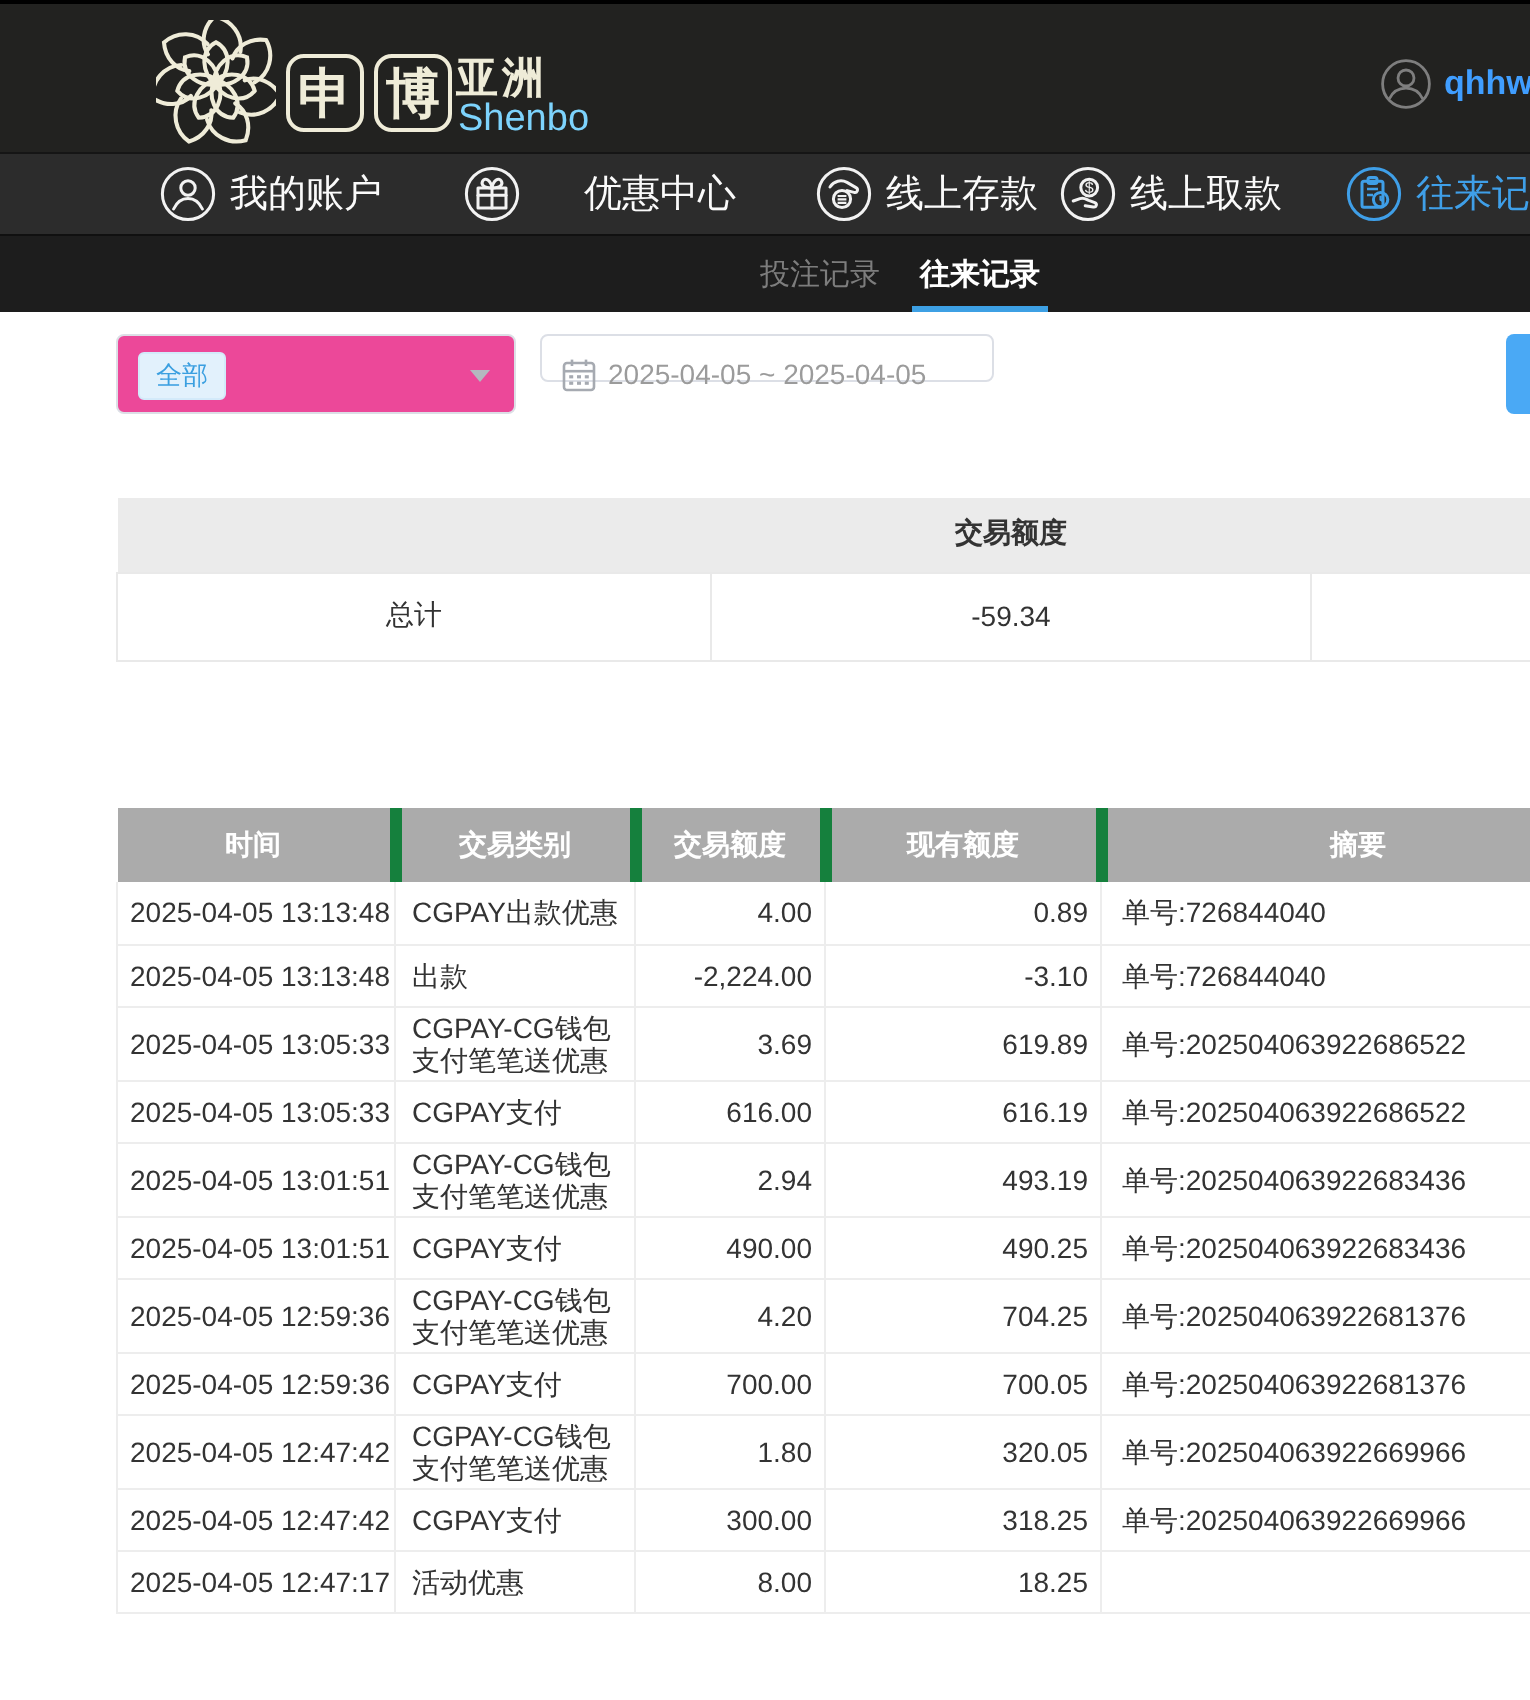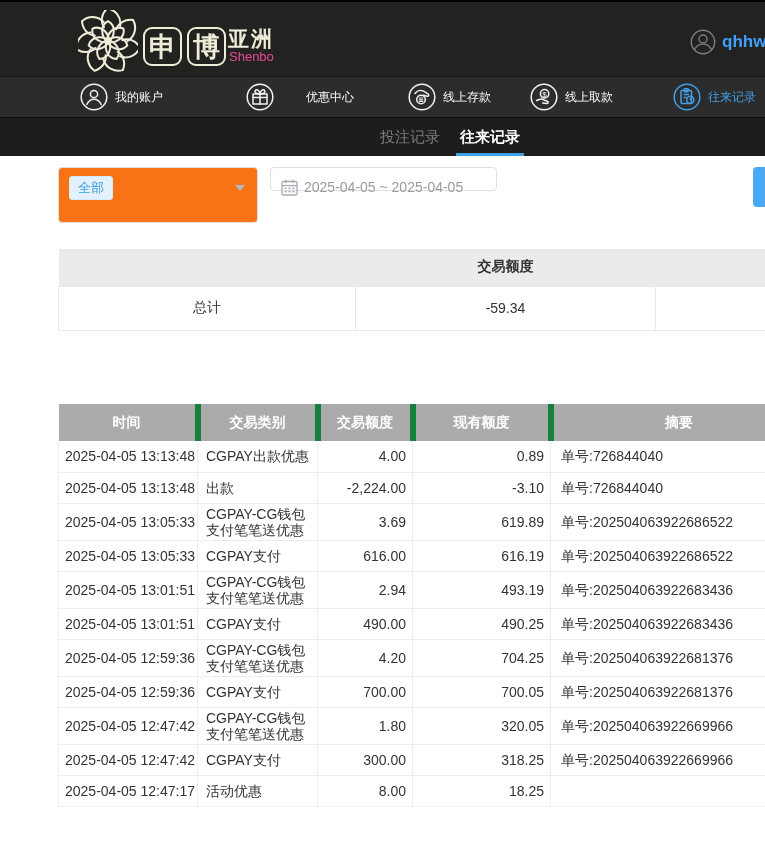--- a/index.html
+++ b/index.html
@@ -14,39 +14,39 @@
   .mainnav  { position:absolute; left:0; top:76px; width:100%; height:41px; background:#2c2c2c; border-top:1px solid #151515; }
   .subnav   { position:absolute; left:0; top:117px; width:100%; height:39px; background:#1d1d1d; border-top:1px solid #101010; }
 
   
   .logo-flower { position:absolute; left:78px; top:8px; }
   .logo-box { position:absolute; top:25px; width:39px; height:39px; border:2px solid #efecd8; border-radius:9px;
               color:#efecd8; font-size:27px; font-weight:bold; display:flex; align-items:center; justify-content:center; }
   .logo-box.b1 { left:143px; }
   .logo-box.b2 { left:187px; }
   .logo-suffix { position:absolute; left:228px; top:23px; color:#efecd8; font-size:21px; font-weight:bold; letter-spacing:2px; }
-  .logo-sub { position:absolute; left:229px; top:47px; color:#ec4899; font-size:13px; }
+  .logo-sub { position:absolute; left:229px; top:47px; color:#7dd3fc; font-size:19px; }
 
   
   .user-icon { position:absolute; left:690px; top:27px; }
   .username { position:absolute; left:722px; top:30px; color:#409eff; font-size:17px; font-weight:600; white-space:nowrap; }
 
   
   .nav-item { position:absolute; top:0; height:40px; display:flex; align-items:center; gap:7px; cursor:pointer; }
-  .nav-item .lbl { color:#fafafa; font-size:12px; white-space:nowrap; }
+  .nav-item .lbl { color:#fafafa; font-size:19px; white-space:nowrap; }
   .nav-item.active .lbl { color:#3f9fe8; }
 
   
   .tab { position:absolute; top:0; height:38px; display:flex; align-items:center; transform:translateX(-50%);
          color:#7d7d7d; font-size:15px; white-space:nowrap; cursor:pointer; }
   .tab.active { color:#ffffff; font-weight:bold; }
   .tab-underline { position:absolute; top:35px; height:3px; background:#3da0e4; transform:translateX(-50%); }
 
   
-  .type-select { position:absolute; left:58px; top:167px; width:200px; height:56px; background:#f97316;
+  .type-select { position:absolute; left:58px; top:167px; width:200px; height:40px; background:#ec4899;
                  border:1px solid #dcdfe6; border-radius:4px; cursor:pointer; }
   .type-tag { position:absolute; left:10px; top:8px; height:24px; line-height:22px; padding:0 8px; font-size:13px;
               color:#3a9fe0; background:#e2f1fc; border:1px solid #d3eafa; border-radius:3px; }
   .select-arrow { position:absolute; right:12px; top:17px; width:0; height:0;
                   border-left:5px solid transparent; border-right:5px solid transparent; border-top:6px solid #b4b8bf; }
 
   .date-input { position:absolute; left:270px; top:167px; width:227px; height:24px; background:#fff;
                 border:1px solid #dcdfe6; border-radius:4px; cursor:text; }
   .date-input .cal { position:absolute; left:10px; top:11px; }
   .date-text { position:absolute; left:33px; top:0; height:38px; display:flex; align-items:center;
@@ -139,21 +139,21 @@
         <div class="nav-item" style="left: 80px;">
           <span>
             <svg width="28" height="28" viewBox="0 0 28 28">
               <circle cx="14" cy="14" r="12.8" fill="none" stroke="#f2f2f2" stroke-width="1.5" stroke-linecap="round" stroke-linejoin="round"></circle>
               <circle cx="14" cy="11" r="3.6" fill="none" stroke="#f2f2f2" stroke-width="1.5" stroke-linecap="round" stroke-linejoin="round"></circle>
               <path d="M6.8,21.5 C8.6,17.5 11,16.2 14,16.2 C17,16.2 19.4,17.5 21.2,21.5" fill="none" stroke="#f2f2f2" stroke-width="1.5" stroke-linecap="round" stroke-linejoin="round"></path>
             </svg>
           </span>
           <span class="lbl">我的账户</span>
         </div>
-        <div class="nav-item" style="left: 246px; gap: 32px;">
+        <div class="nav-item" style="left: 232px; gap: 32px;">
           <span>
             <svg width="28" height="28" viewBox="0 0 28 28">
               <circle cx="14" cy="14" r="12.8" fill="none" stroke="#f2f2f2" stroke-width="1.5" stroke-linecap="round" stroke-linejoin="round"></circle>
               <rect x="7" y="11" width="14" height="10" fill="none" stroke="#f2f2f2" stroke-width="1.5" stroke-linecap="round" stroke-linejoin="round"></rect>
               <line x1="7" y1="14.6" x2="21" y2="14.6" fill="none" stroke="#f2f2f2" stroke-width="1.5" stroke-linecap="round" stroke-linejoin="round"></line>
               <line x1="14" y1="11" x2="14" y2="21" fill="none" stroke="#f2f2f2" stroke-width="1.5" stroke-linecap="round" stroke-linejoin="round"></line>
              <path d="M14,11 C10,11 8.2,9.4 9.4,7.4 C10.6,5.6 13.4,7 14,11" fill="none" stroke="#f2f2f2" stroke-width="1.5" stroke-linecap="round" stroke-linejoin="round"></path>
              <path d="M14,11 C18,11 19.8,9.4 18.6,7.4 C17.4,5.6 14.6,7 14,11" fill="none" stroke="#f2f2f2" stroke-width="1.5" stroke-linecap="round" stroke-linejoin="round"></path>
             </svg>
           </span>

